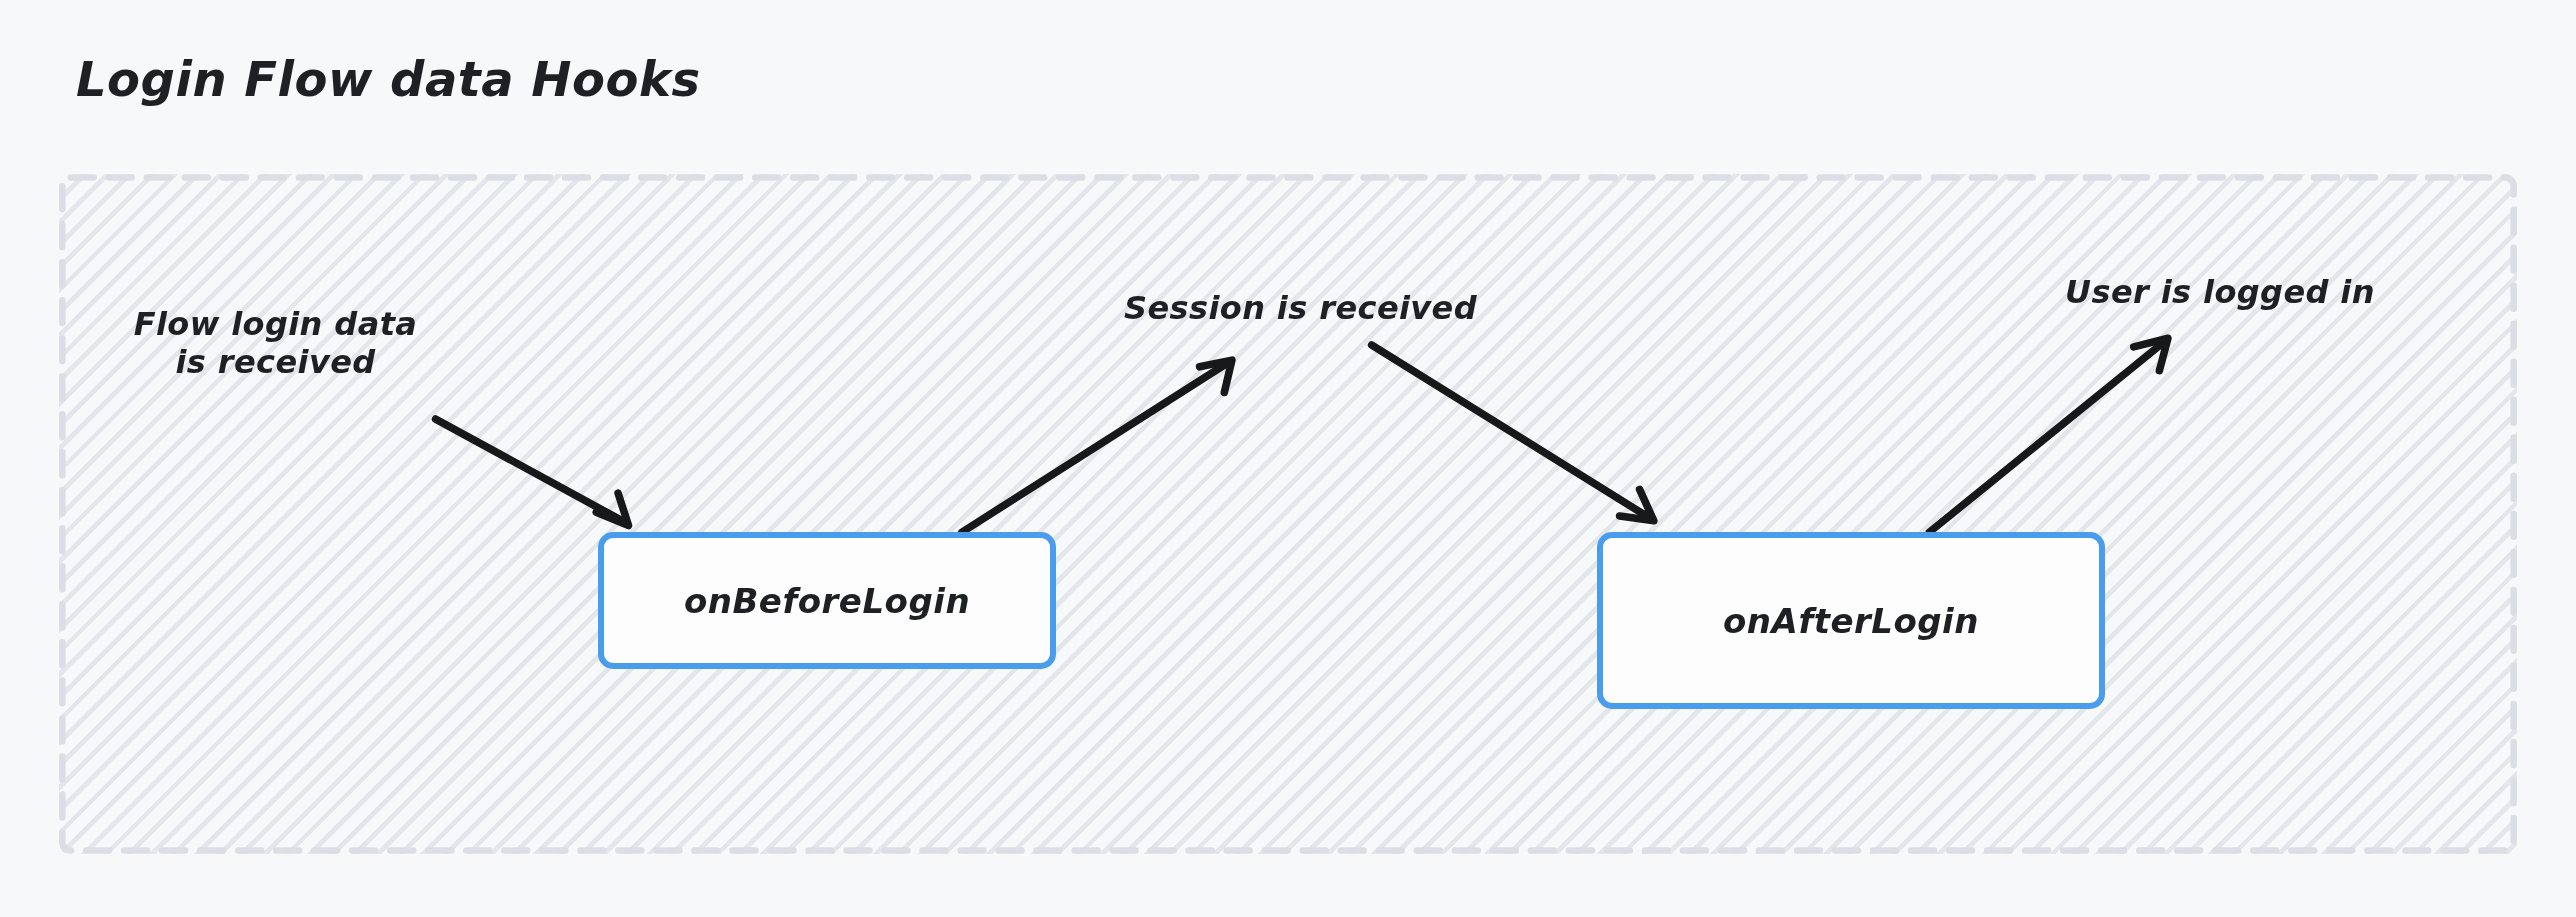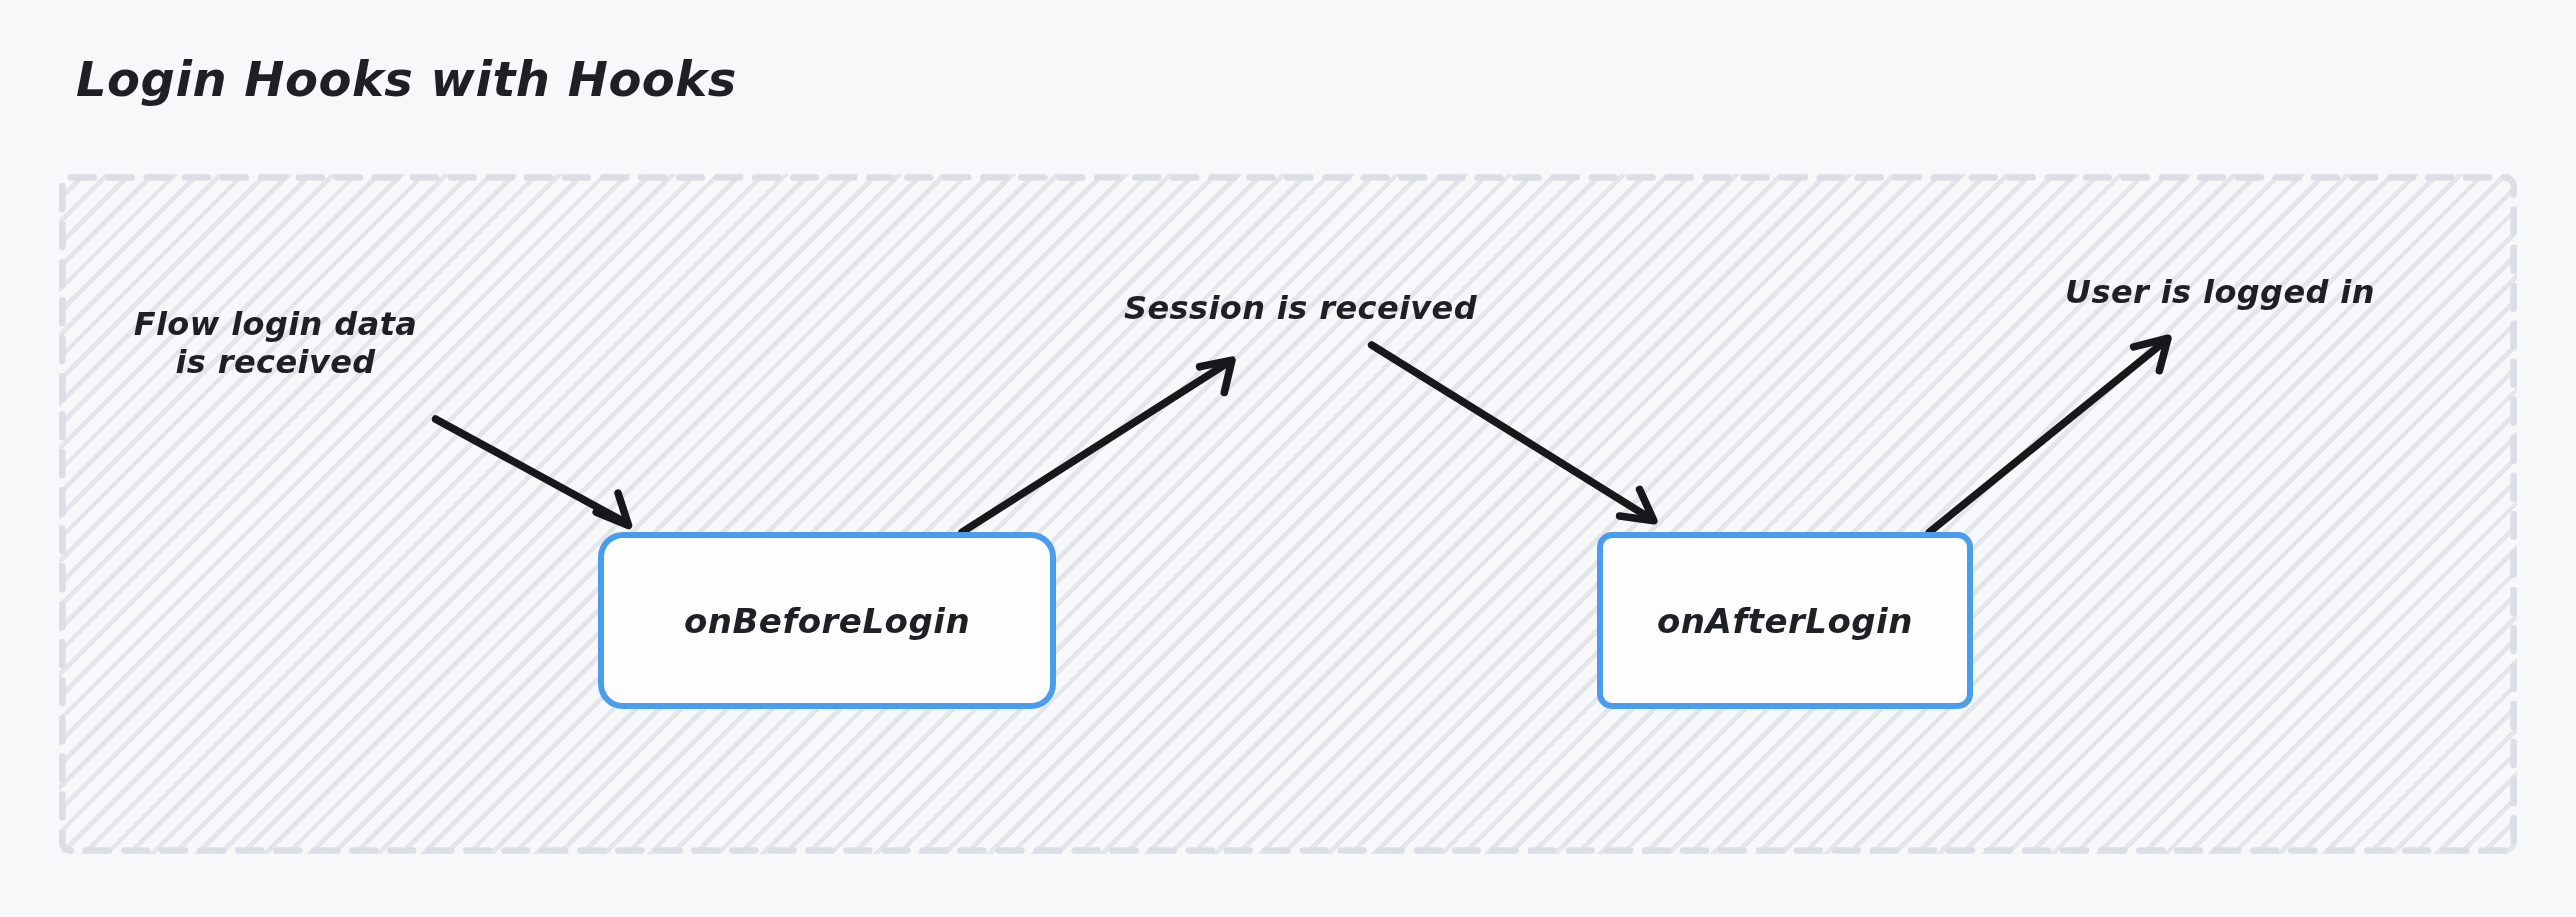--- a/index.html
+++ b/index.html
@@ -87,27 +87,26 @@
     font-weight: 700;
     font-style: italic;
     letter-spacing: 0.5px;
     color: #1e2023;
     white-space: nowrap;
   }
   #node-on-before-login {
     left: 598px;
     top: 532px;
     width: 458px;
-    height: 177px;
-    border-radius: 25px;
+    height: 137px;
   }
   #node-on-after-login {
     left: 1597px;
     top: 532px;
-    width: 376px;
+    width: 508px;
     height: 177px;
   }
 
   
   #arrow-layer {
     position: absolute;
     left: 0;
     top: 0;
     width: 2576px;
     height: 917px;
@@ -155,21 +154,21 @@
     left: 2006px;
     top: 274px;
     width: 428px;
   }
 </style>
 </head>
 <body>
 
 <div id="canvas">
 
-  <div id="diagram-title">Login Hooks with Hooks</div>
+  <div id="diagram-title">Login Flow data Hooks</div>
 
   <div id="flow-container">
     <div id="container-hatch"></div>
     <svg id="container-dashed-border" viewBox="0 0 2586 715" width="2458" height="680">
       <rect x="3.5" y="3.5" width="2579" height="708" rx="9" ry="9"></rect>
     </svg>
   </div>
 
   <svg id="arrow-layer" viewBox="0 0 2710 965">
 

